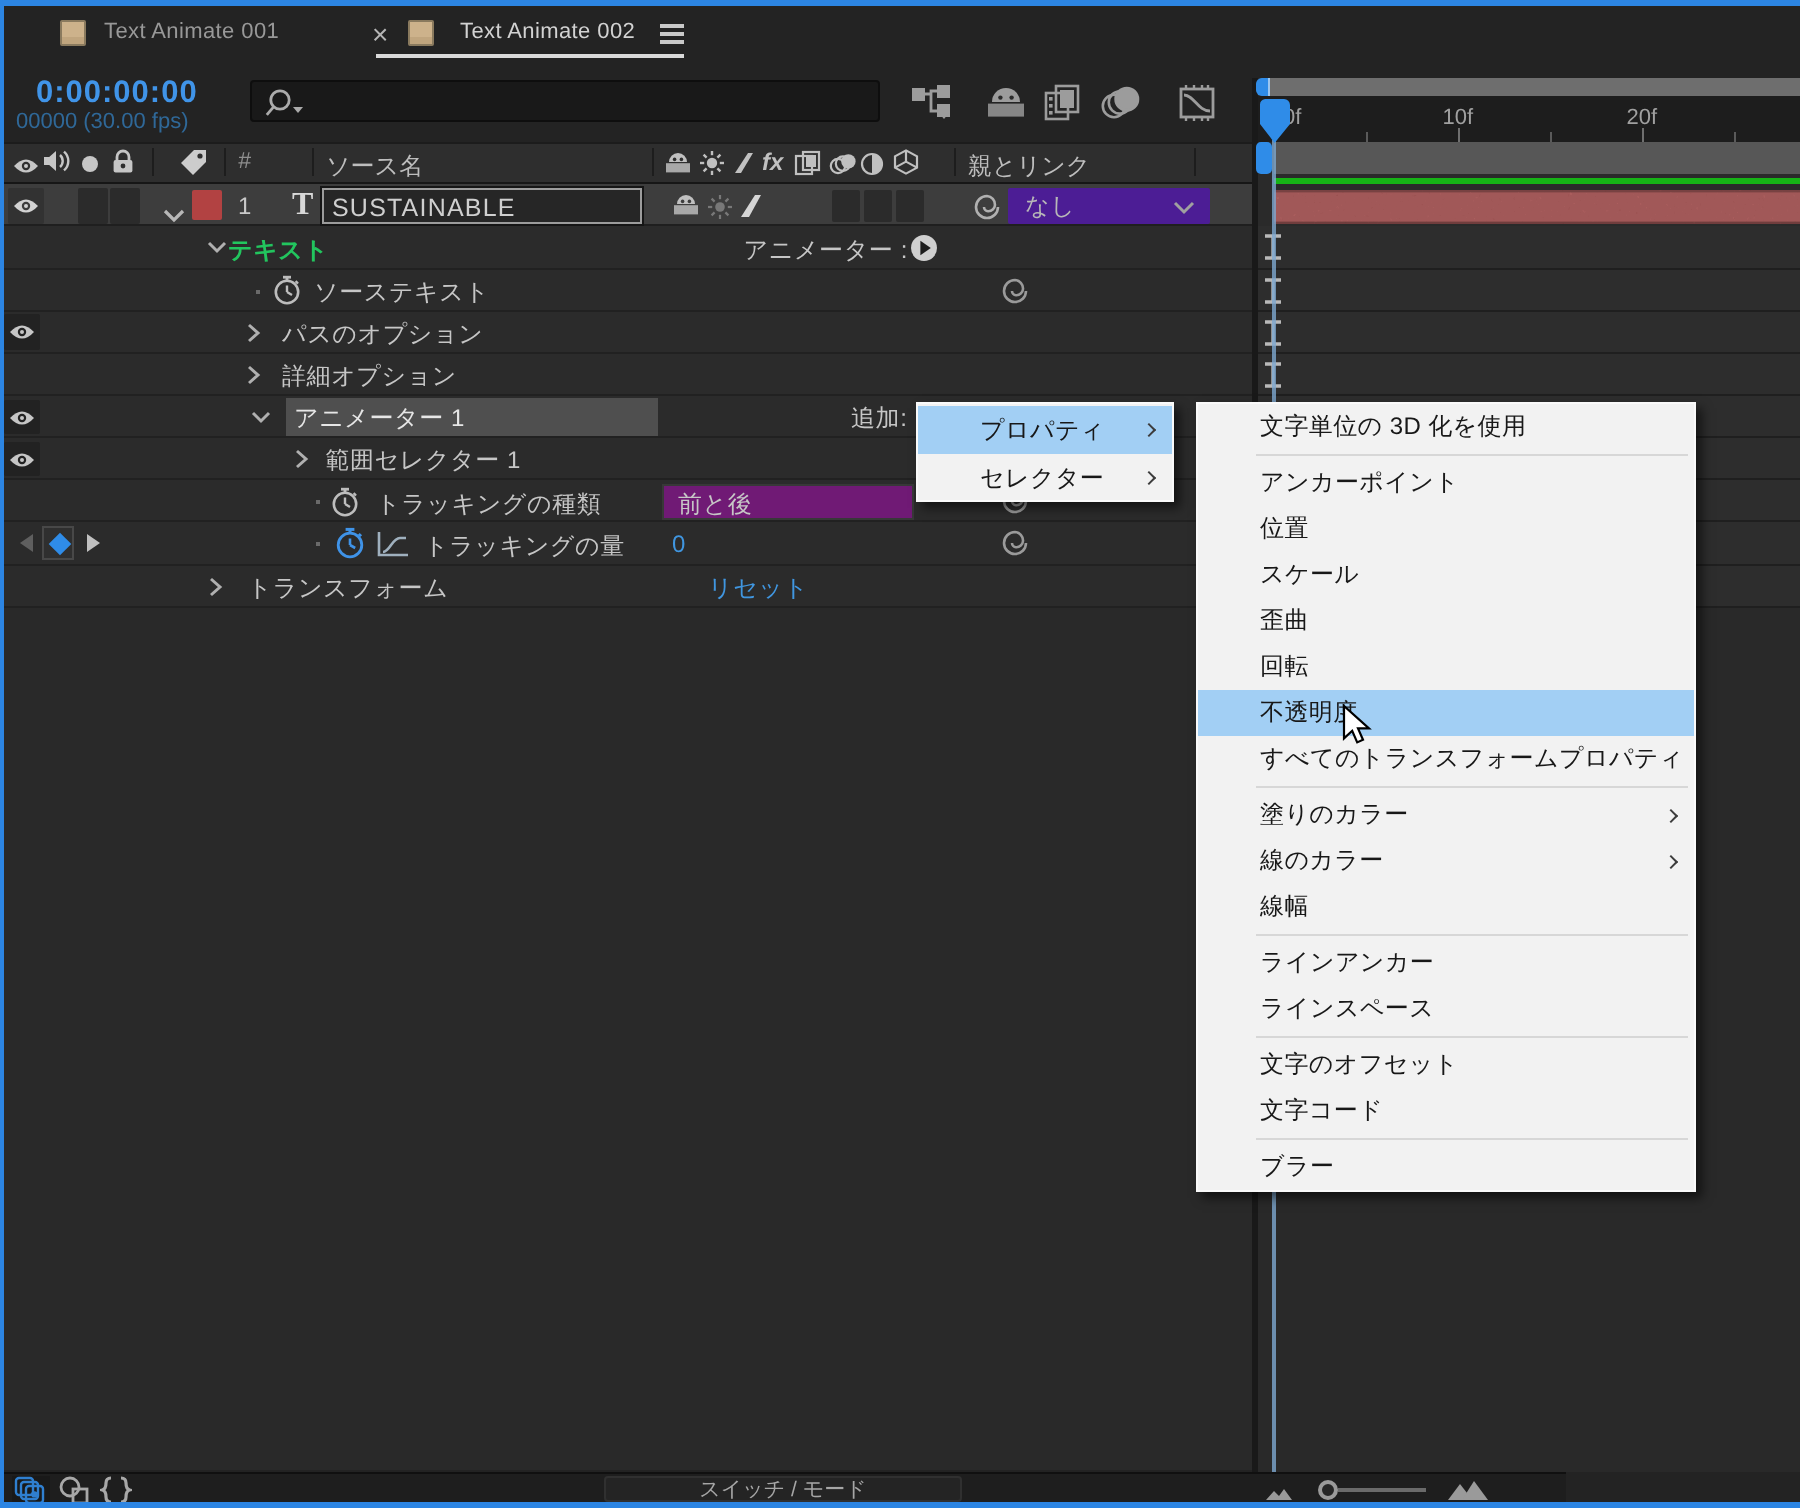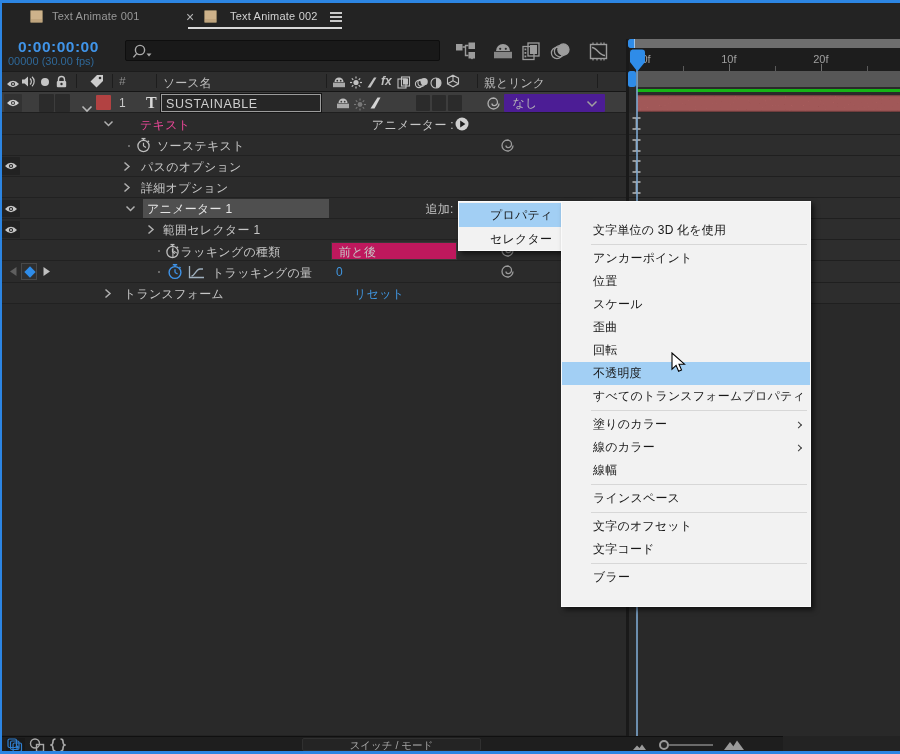--- a/index.html
+++ b/index.html
@@ -41,21 +41,21 @@
   .namefield{background:#262626;border:1px solid #9c9c9c;outline:1px solid #151515;}
   .nametext{font-size:12.5px;color:#cfcfcf;letter-spacing:.6px;}
   .rowtext{font-size:12px;color:#c6c6c6;letter-spacing:.3px;white-space:nowrap;}
   .bluetext{color:#4096e0;}
   .parentdrop{background:#4c1d95;border-radius:1px;}
 
   
   .prop-rows{left:0;top:113.4px;width:627px;background:#2b2b2b;}
   .prow{position:relative;width:627px;height:21.17px;border-bottom:1px solid rgba(0,0,0,.22);}
   .hl-group{background:#4f4f4f;}
-  .valbox{background:#be185d;border:1px solid #383838;}
+  .valbox{background:#701a75;border:1px solid #383838;}
 
   
   .tl-divider{left:626px;top:39px;width:2.5px;height:697px;background:#191919;}
   .tl-bg{left:628.5px;top:39px;width:271.5px;height:697px;background:#2a2a2a;}
   .navbar{left:628px;top:39px;width:272px;height:8.5px;background:#6e6e6e;border-radius:4px 0 0 4px;}
   .navhandle{left:628px;top:39px;width:7px;height:8.5px;background:#2f8ce8;border-radius:3px 0 0 3px;border-right:1.5px solid #9cc6ef;}
   .ruler{left:628.5px;top:47.5px;width:271.5px;height:23.5px;background:#1d1d1d;}
   .ruler-label{position:absolute;top:5px;font-size:11px;color:#a0a0a0;transform:translateX(-50%);}
   .tick{position:absolute;width:1px;background:#5a5a5a;}
   .workbar{left:637px;top:71px;width:263px;height:16px;background:#575757;}
@@ -64,21 +64,21 @@
   .redbar{left:637px;top:94.6px;width:263px;height:16.6px;}
   .tl-rows{left:628.5px;top:113.4px;width:271.5px;}
   .tl-row{position:relative;width:100%;height:21.17px;background:#2d2d2d;border-bottom:1px solid rgba(0,0,0,.3);}
   .tl-below{left:628.5px;top:303.9px;width:271.5px;height:432px;background:#292929;}
   .playline{left:636.3px;top:70px;width:1.8px;height:666px;background:rgba(125,168,208,.8);}
   .ibeam{position:absolute;left:3.8px;top:4px;}
 
   
   .menu{background:#f2f2f2;border:1px solid #fafafa;box-shadow:3px 3px 5px rgba(0,0,0,.55);}
   .menu1{left:458px;top:201px;width:128.5px;height:50px;padding-top:.5px;z-index:40;}
-  .menu2{left:561px;top:201.3px;width:250px;z-index:41;padding:17px 0;}
+  .menu2{left:598px;top:201.3px;width:250px;z-index:41;padding:0 0;}
   .mitem{position:relative;height:23px;line-height:23px;padding-left:31px;font-size:12px;color:#181818;white-space:nowrap;letter-spacing:.2px;}
   .menu1 .mitem{height:24.5px;line-height:24.5px;}
   .mitem.hl{background:#a2cff4;}
   .msep{height:1px;background:#d7d7d7;margin:2px 3px 2px 29px;}
   .marrow{position:absolute;right:9px;top:50%;width:5px;height:5px;border-top:1.4px solid #3c3c3c;border-right:1.4px solid #3c3c3c;transform:translateY(-50%) rotate(45deg);}
 
   .cursor{left:671px;top:352px;z-index:60;}
 
   
   .bottombar{left:2px;top:735.5px;width:781px;height:15.5px;background:#1e1e1e;border-top:1px solid #101010;}
@@ -345,21 +345,21 @@
         <path d="M1.5 1.5 L6 6 L10.5 1.5" fill="none" stroke="#a0a0a0" stroke-width="1.5"></path>
       </svg>
   </div>
 
   <div class="abs prop-rows">
 
     <div class="prow">
       <svg width="11" height="8" style="position:absolute;left:103px;top:7px">
           <path d="M1.5 1.5 L5.5 5.5 L9.5 1.5" fill="none" stroke="#b0b0b0" stroke-width="1.5"></path>
         </svg>
-      <span class="rowtext" style="position:absolute;left:140px;top:3.2px;color:#ec4899;">テキスト</span>
+      <span class="rowtext" style="position:absolute;left:114px;top:3.2px;color:#22c55e;font-weight:bold;">テキスト</span>
       <span class="rowtext" style="position:absolute;right:173px;top:3.2px;">アニメーター :</span>
       <svg width="14" height="14" style="position:absolute;left:455px;top:3.5px">
         <circle cx="7" cy="7" r="6.5" fill="#cfcfcf"></circle>
           <path d="M5.2 3.4 L10.4 7 L5.2 10.6 z" fill="#1d1d1d"></path>
       </svg>
     </div>
 
     <div class="prow">
       <div style="position:absolute;left:128px;top:10px;width:2px;height:2px;background:#6a6a6a;"></div>
       <svg width="15" height="16" style="position:absolute;left:136px;top:2.5px">
@@ -428,21 +428,21 @@
 
     <div class="prow">
       <div style="position:absolute;left:158px;top:10px;width:2px;height:2px;background:#6a6a6a;"></div>
       <svg width="15" height="16" style="position:absolute;left:165px;top:2.5px">
         <circle cx="7.5" cy="9" r="5.6" fill="none" stroke="#bdbdbd" stroke-width="1.3"></circle>
         <line x1="5.5" y1="1.6" x2="9.5" y2="1.6" stroke="#bdbdbd" stroke-width="1.4"></line>
         <line x1="7.5" y1="1.6" x2="7.5" y2="3.4" stroke="#bdbdbd" stroke-width="1.4"></line>
         <line x1="11.8" y1="3.6" x2="13" y2="4.8" stroke="#bdbdbd" stroke-width="1.2"></line>
         <path d="M7.5 9 L7.5 5.8 M7.5 9 L10 10.5" fill="none" stroke="#bdbdbd" stroke-width="1.2"></path>
       </svg>
-      <span class="rowtext" style="position:absolute;left:168px;top:3.2px;">トラッキングの種類</span>
+      <span class="rowtext" style="position:absolute;left:188px;top:3.2px;">トラッキングの種類</span>
       <div class="valbox" style="position:absolute;left:331px;top:1.8px;width:126px;height:18px;">
         <span class="rowtext" style="position:absolute;left:7px;top:1px;">前と後</span>
       </div>
       <svg width="15" height="15" style="position:absolute;left:500px;top:3px">
           <path d="M13 7.5 A5.5 5.5 0 1 1 7.5 2 A4.3 4.3 0 0 1 11.5 6.5 A3.3 3.3 0 0 1 8 9.6 A2.1 2.1 0 0 1 6 7.5" fill="none" stroke="#9a9a9a" stroke-width="1.3"></path>
         </svg>
     </div>
 
     <div class="prow">
       <svg width="10" height="11" style="position:absolute;left:8px;top:5px">
@@ -570,20 +570,21 @@
     <div class="mitem"><span>スケール</span></div>
     <div class="mitem"><span>歪曲</span></div>
     <div class="mitem"><span>回転</span></div>
     <div class="mitem hl"><span>不透明度</span></div>
     <div class="mitem"><span>すべてのトランスフォームプロパティ</span></div>
     <div class="msep"></div>
     <div class="mitem"><span>塗りのカラー</span><i class="marrow"></i></div>
     <div class="mitem"><span>線のカラー</span><i class="marrow"></i></div>
     <div class="mitem"><span>線幅</span></div>
     <div class="msep"></div>
+    <div class="mitem"><span>ラインアンカー</span></div>
     <div class="mitem"><span>ラインスペース</span></div>
     <div class="msep"></div>
     <div class="mitem"><span>文字のオフセット</span></div>
     <div class="mitem"><span>文字コード</span></div>
     <div class="msep"></div>
     <div class="mitem"><span>ブラー</span></div>
   </div>
 
   <svg class="abs cursor" width="16" height="22">
     <polygon points="1,1 1,17.2 5.1,13.4 7.6,19.2 10.5,17.9 8,12.2 13.5,12.2" fill="#ffffff" stroke="#000000" stroke-width="1.1" stroke-linejoin="miter"></polygon>

